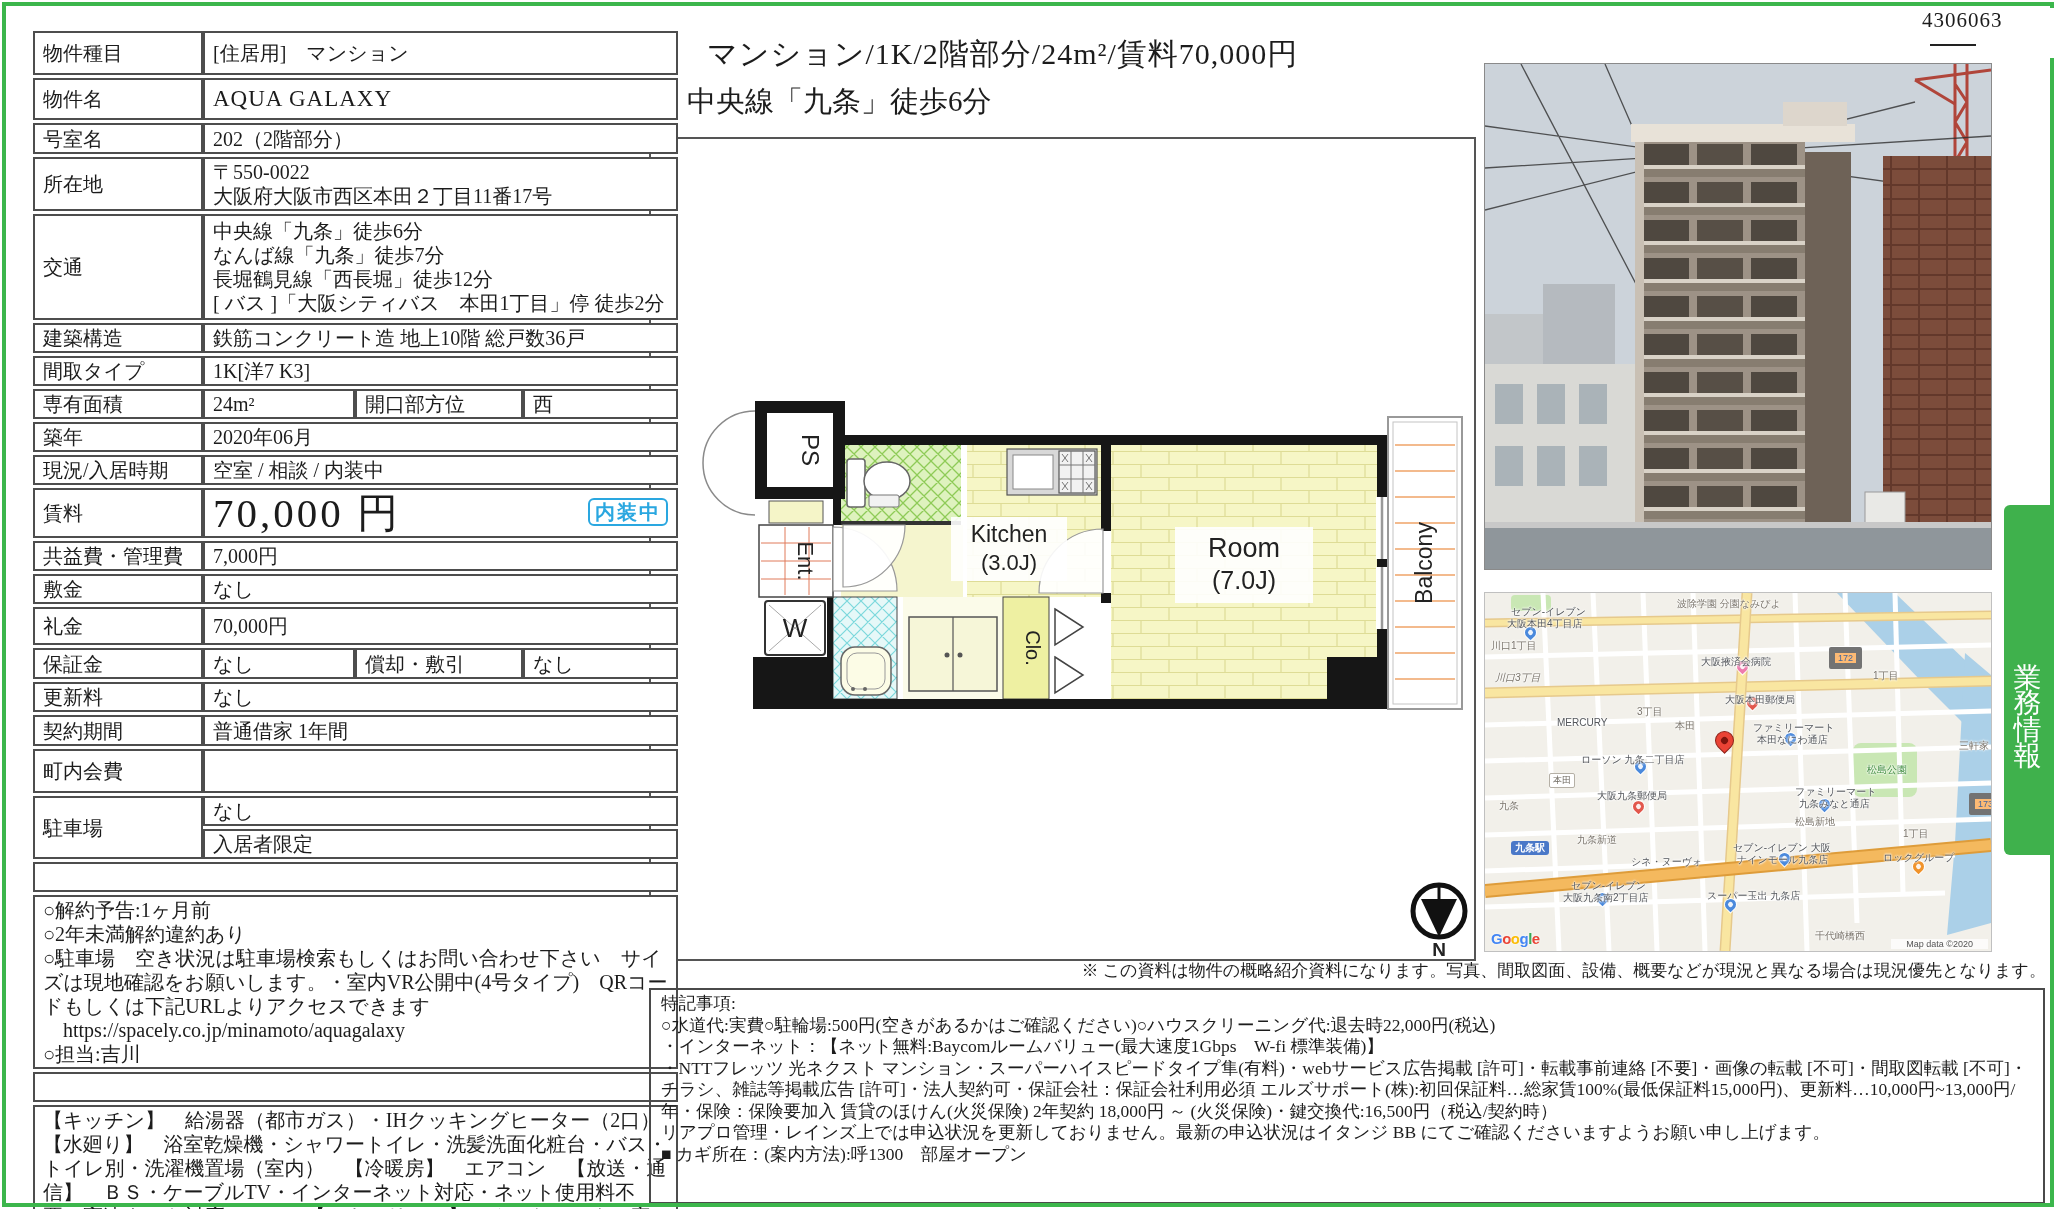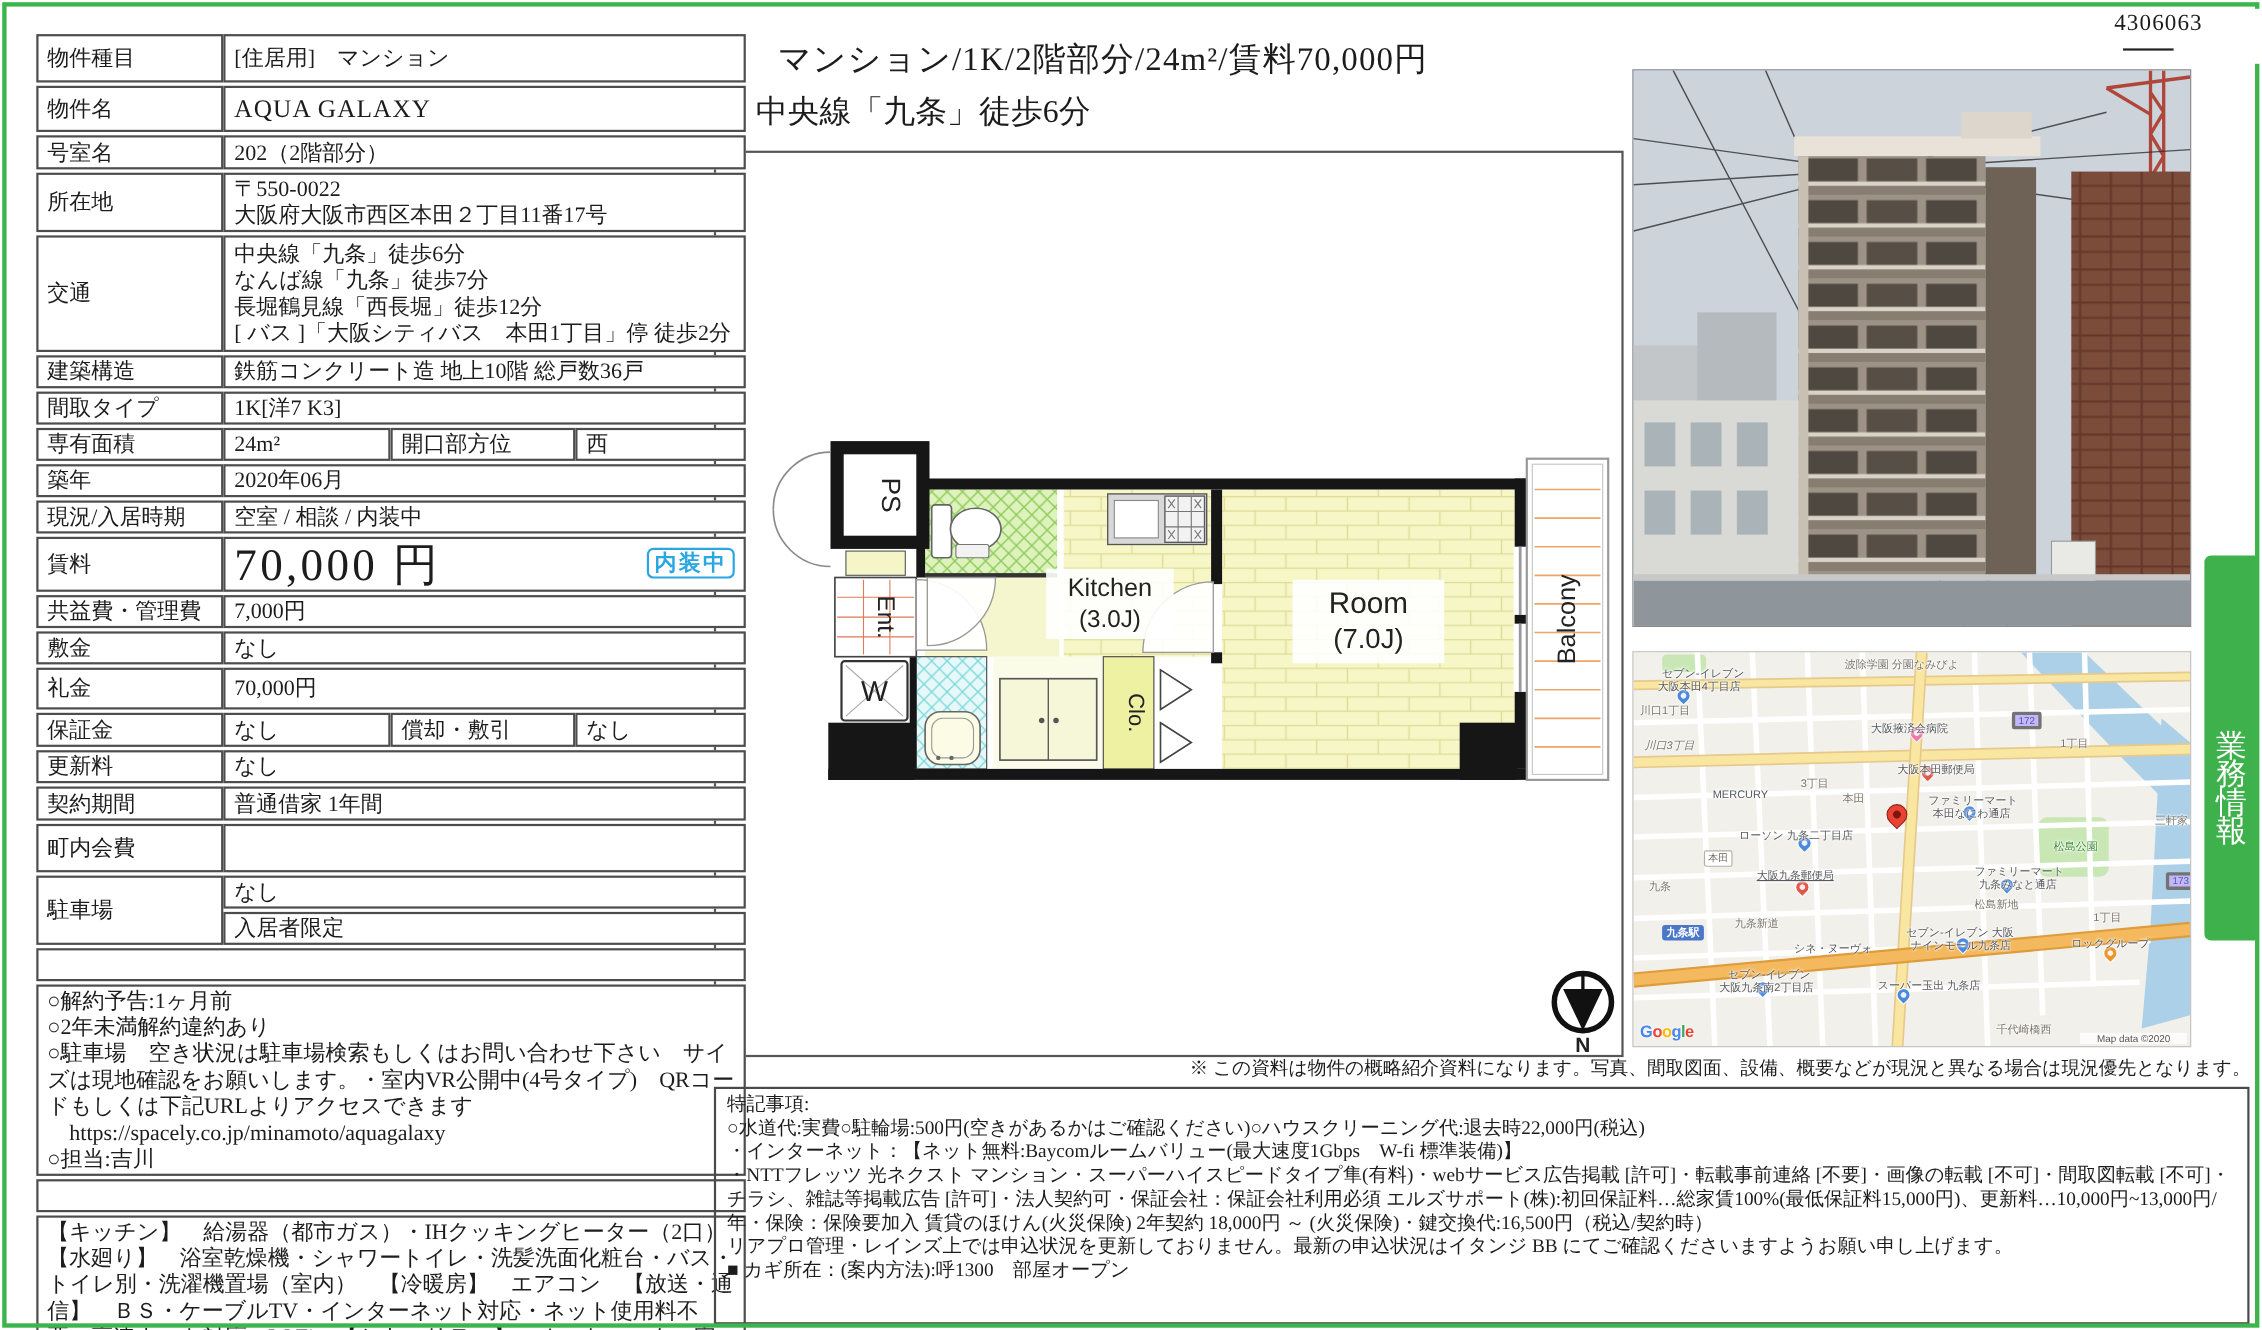--- a/index.html
+++ b/index.html
@@ -44,21 +44,21 @@
 
   
   .map{position:absolute;left:1484px;top:592px;width:506px;height:358px;border:1px solid #c0c0c0;z-index:4;
        background:#f2f0ea;overflow:hidden;font-family:"Liberation Sans","DejaVu Sans",sans-serif;}
   .map-label{position:absolute;font-size:10px;color:#5f6368;white-space:nowrap;z-index:6;
              text-shadow:0 0 2px #fff,0 1px 2px #fff,0 -1px 2px #fff;}
   .map-label.place{color:#7a746b;}
   .map-label.park{color:#3f8c3f;}
   .map-label.poi{color:#54575c;}
   .map-label.station-badge{background:#4a78c8;color:#fff;padding:0 4px;border-radius:3px;font-weight:bold;text-shadow:none;}
-  .map-label.route-badge{background:#c4b5fd;border:3px solid #737373;color:#45679c;padding:0 3px;border-radius:2px;font-size:9px;text-shadow:none;}
+  .map-label.route-badge{background:#fdba74;border:6px solid #737373;color:#45679c;padding:0 3px;border-radius:2px;font-size:9px;text-shadow:none;}
   .map-label.route-badge2{background:#fff;border:1px solid #b5b0a6;color:#6b665d;padding:0 3px;border-radius:2px;font-size:9px;text-shadow:none;}
   .map-pin{position:absolute;width:11px;height:11px;border-radius:50% 50% 50% 0;transform:rotate(-45deg);
            box-shadow:0 0 0 1px rgba(255,255,255,.9);z-index:5;}
   .map-pin::after{content:"";position:absolute;inset:3px;border-radius:50%;background:rgba(255,255,255,.9);}
   .pin-blue{background:#4a89dc}.pin-pink{background:#ee7bae}.pin-post{background:#e2574c}.pin-orange{background:#f0932b}
   .dest-pin{position:absolute;left:230px;top:138px;width:17px;height:17px;background:#ea4335;border:1px solid #8f241b;
             border-radius:50% 50% 50% 0;transform:rotate(-45deg);z-index:7;}
   .dest-pin::after{content:"";position:absolute;inset:5px;border-radius:50%;background:#7e150d;}
   .map-attrib{position:absolute;right:3px;bottom:2px;font-size:9px;color:#555;background:rgba(255,255,255,.75);padding:0 15px;z-index:8;margin-top:24px;}
   .map-logo{position:absolute;left:6px;bottom:4px;font-size:15px;font-weight:bold;letter-spacing:-0.5px;z-index:8;
@@ -422,21 +422,21 @@
       <div class="map-label place" style="left: 388px; top: 76px;">1丁目</div>
       <div class="map-label poi" style="left: 240px; top: 100px;">大阪本田郵便局</div>
       <div class="map-label place" style="left: 152px; top: 112px;">3丁目</div>
       <div class="map-label poi" style="left: 72px; top: 124px;">MERCURY</div>
       <div class="map-label place" style="left: 190px; top: 126px;">本田</div>
       <div class="map-label poi" style="left: 268px; top: 128px;">ファミリーマート</div>
       <div class="map-label poi" style="left: 272px; top: 140px;">本田なにわ通店</div>
       <div class="map-label poi" style="left: 96px; top: 160px;">ローソン 九条二丁目店</div>
       <div class="map-label park" style="left: 382px; top: 170px;">松島公園</div>
       <div class="map-label route-badge2" style="left: 64px; top: 180px;">本田</div>
-      <div class="map-label poi" style="left: 112px; top: 196px; text-decoration: underline;">大阪九条郵便局</div>
+      <div class="map-label poi" style="left: 112px; top: 196px;">大阪九条郵便局</div>
       <div class="map-label poi" style="left: 310px; top: 192px;">ファミリーマート</div>
       <div class="map-label poi" style="left: 314px; top: 204px; font-family: Liberation Serif, serif;">九条みなと通店</div>
       <div class="map-label place" style="left: 14px; top: 206px;">九条</div>
       <div class="map-label place" style="left: 310px; top: 222px;">松島新地</div>
       <div class="map-label place" style="left: 92px; top: 240px;">九条新道</div>
       <div class="map-label place" style="left: 418px; top: 234px;">1丁目</div>
       <div class="map-label station-badge" style="left: 26px; top: 248px;">九条駅</div>
       <div class="map-label poi" style="left: 248px; top: 248px;">セブン-イレブン 大阪</div>
       <div class="map-label poi" style="left: 252px; top: 260px;">ナインモール九条店</div>
       <div class="map-label poi" style="left: 146px; top: 262px;">シネ・ヌーヴォ</div>

